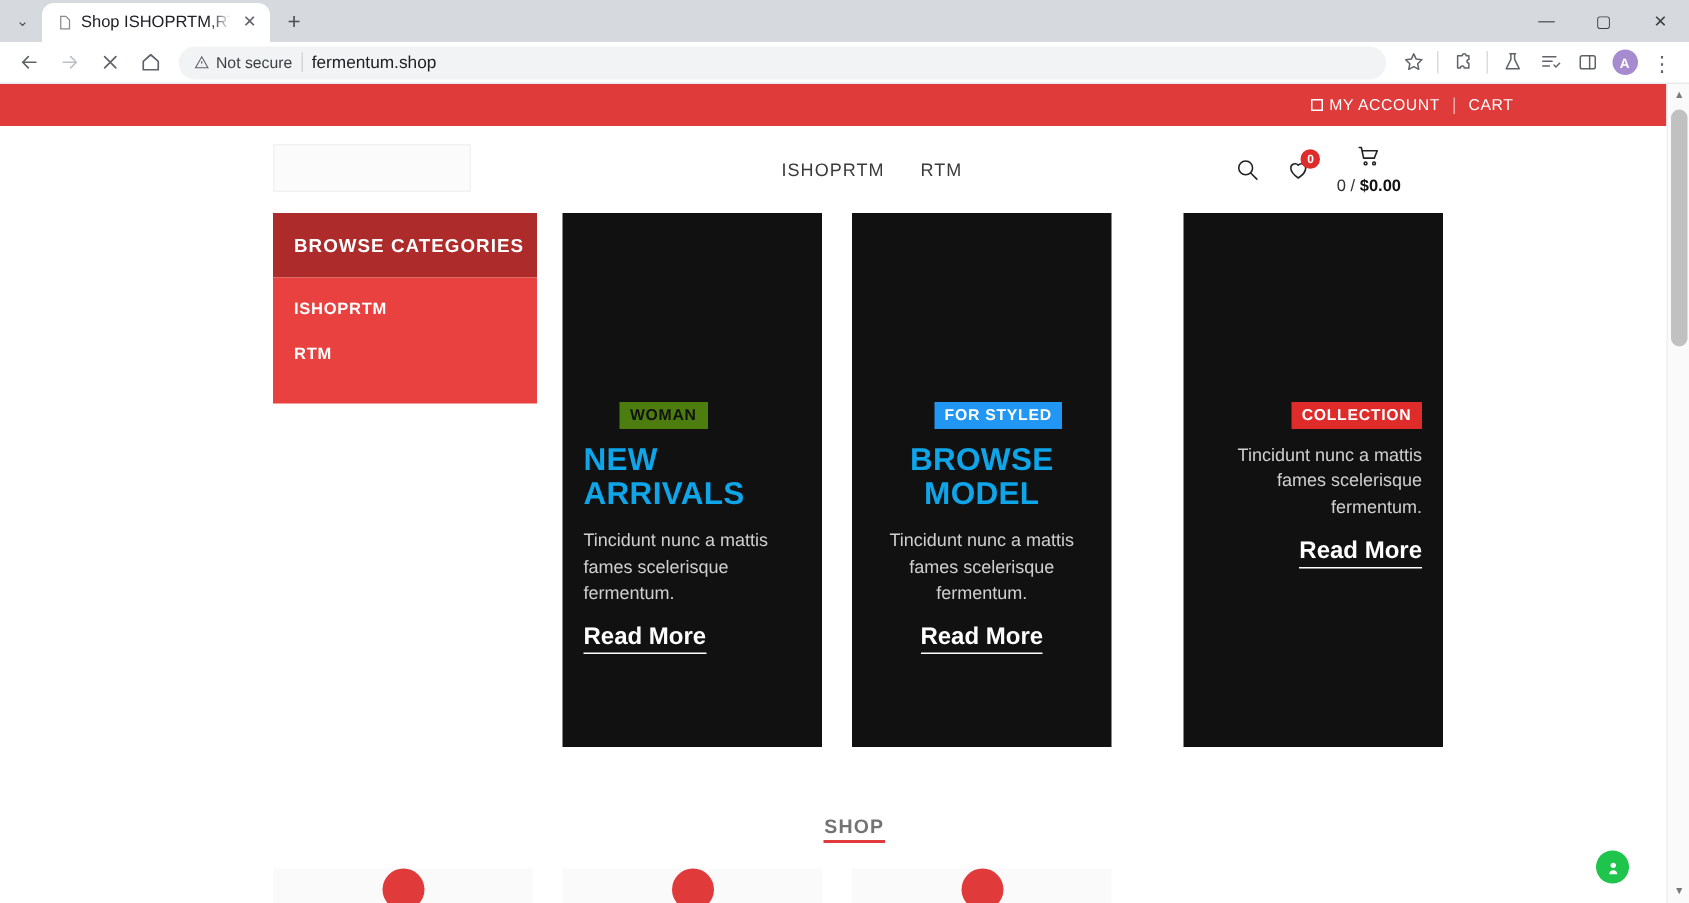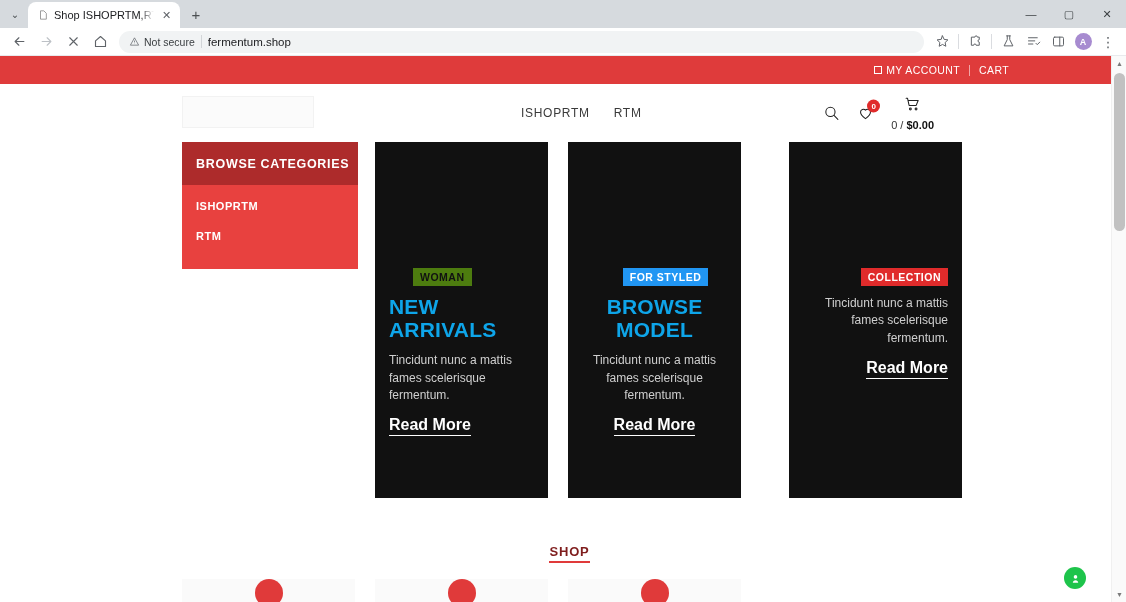--- a/index.html
+++ b/index.html
@@ -185,21 +185,21 @@
   }
   .banner-link {
     font-size: 16px; font-weight: bold; color: #ffffff;
     border-bottom: 1px solid #ffffff; display: inline-block; padding-bottom: 1px;
   }
 
   .shop-section {
     position: absolute; left: 0; right: 0; top: 400px; text-align: center;
   }
   .shop-title {
-    display: inline-block; font-size: 13px; font-weight: bold; color: #7f1d1d;
+    display: inline-block; font-size: 13px; font-weight: bold; color: #737373;
     letter-spacing: .8px; border-bottom: 2px solid #e03a3a; padding-bottom: 2px; margin-left: 28px;
   }
 
   .product-row {
     position: absolute; top: 437px; left: 182px; display: flex; gap: 20px;
   }
   .product-card {
     width: 173px; height: 60px; background: #fafafa; position: relative;
   }
   .product-badge {

